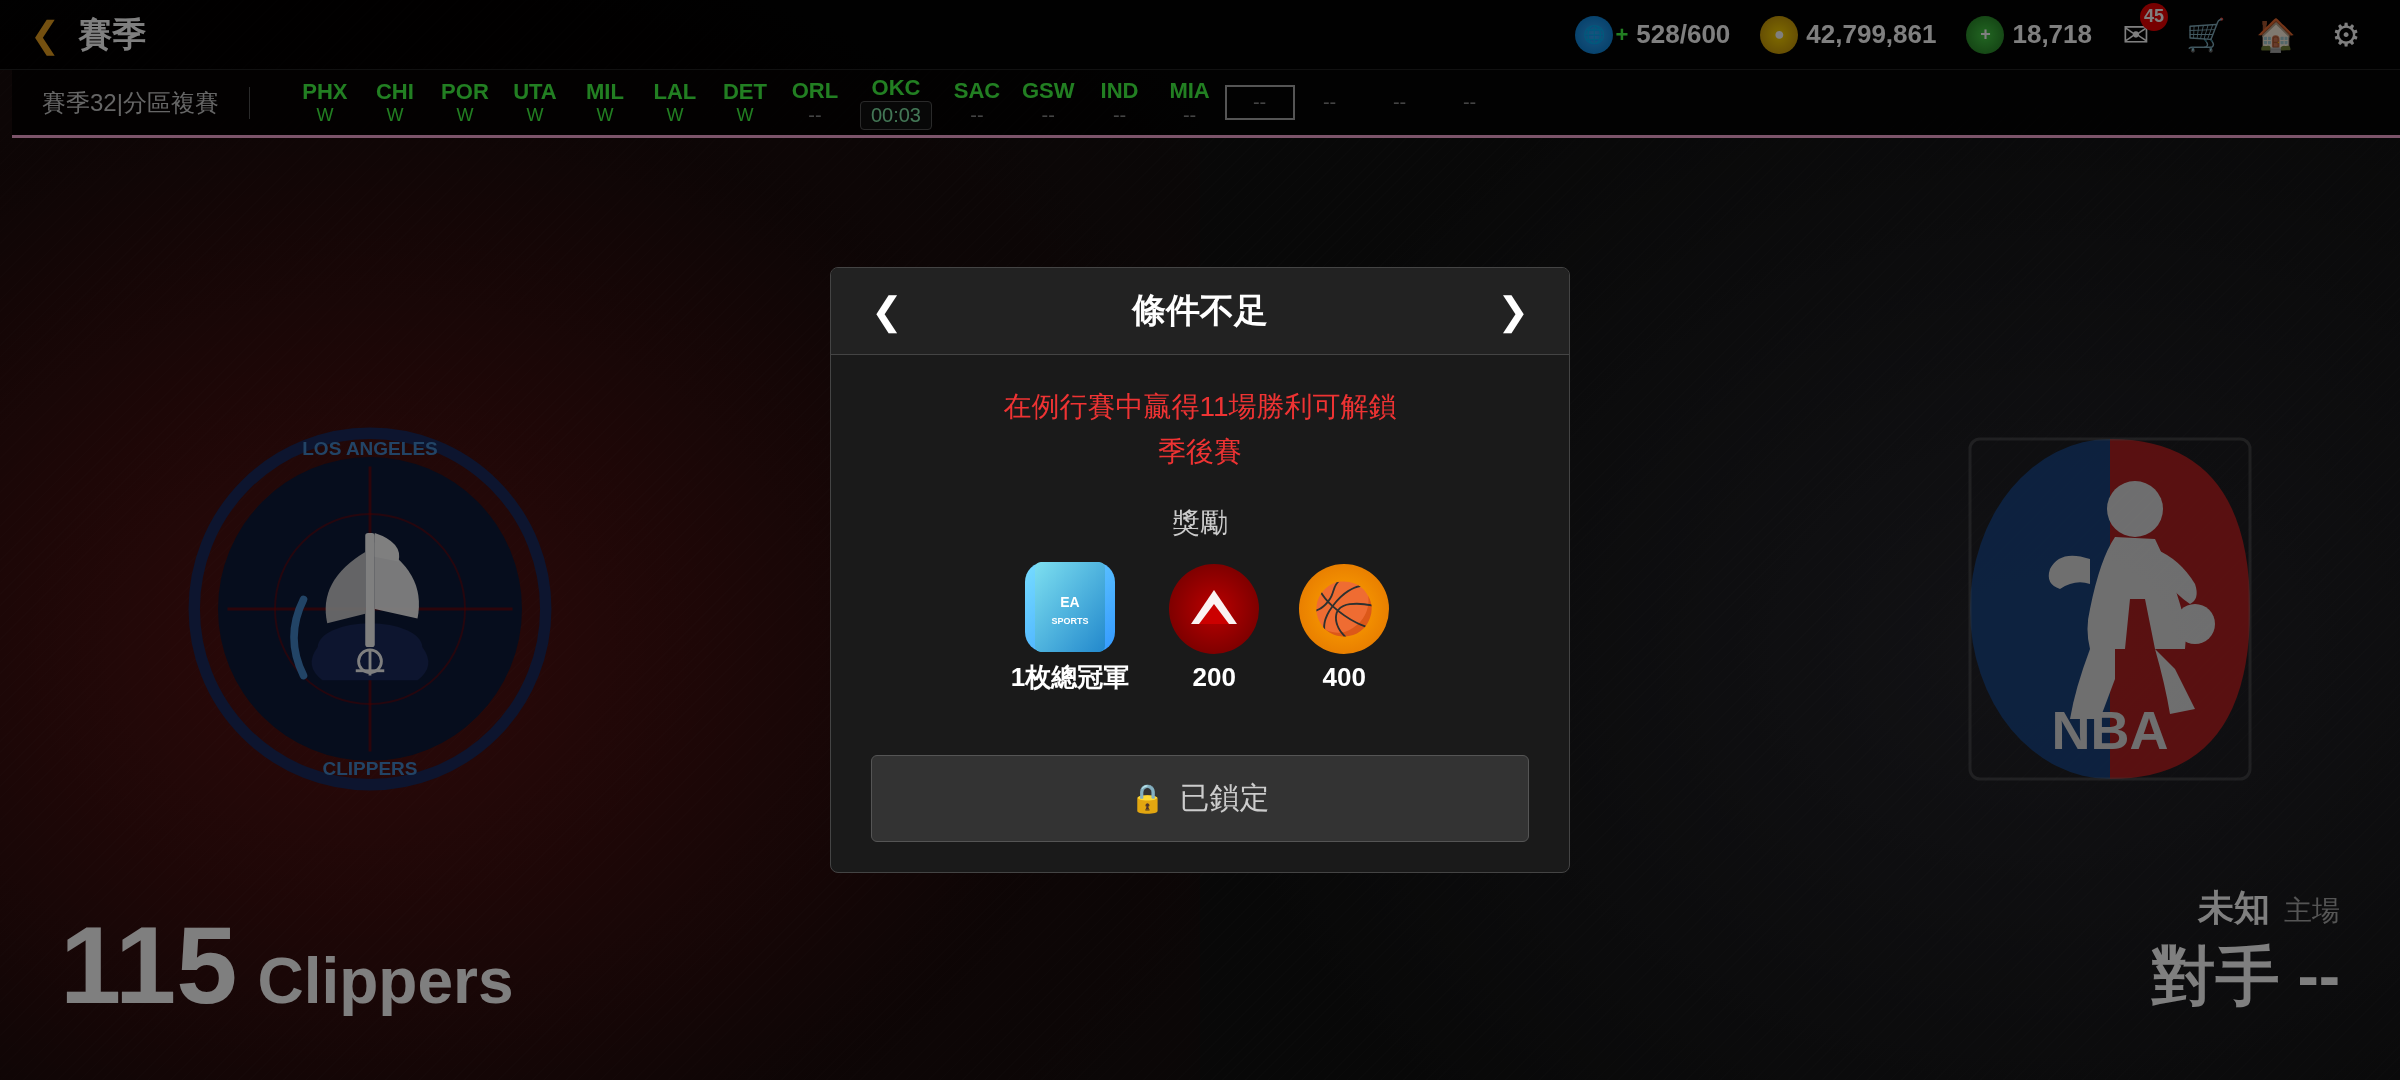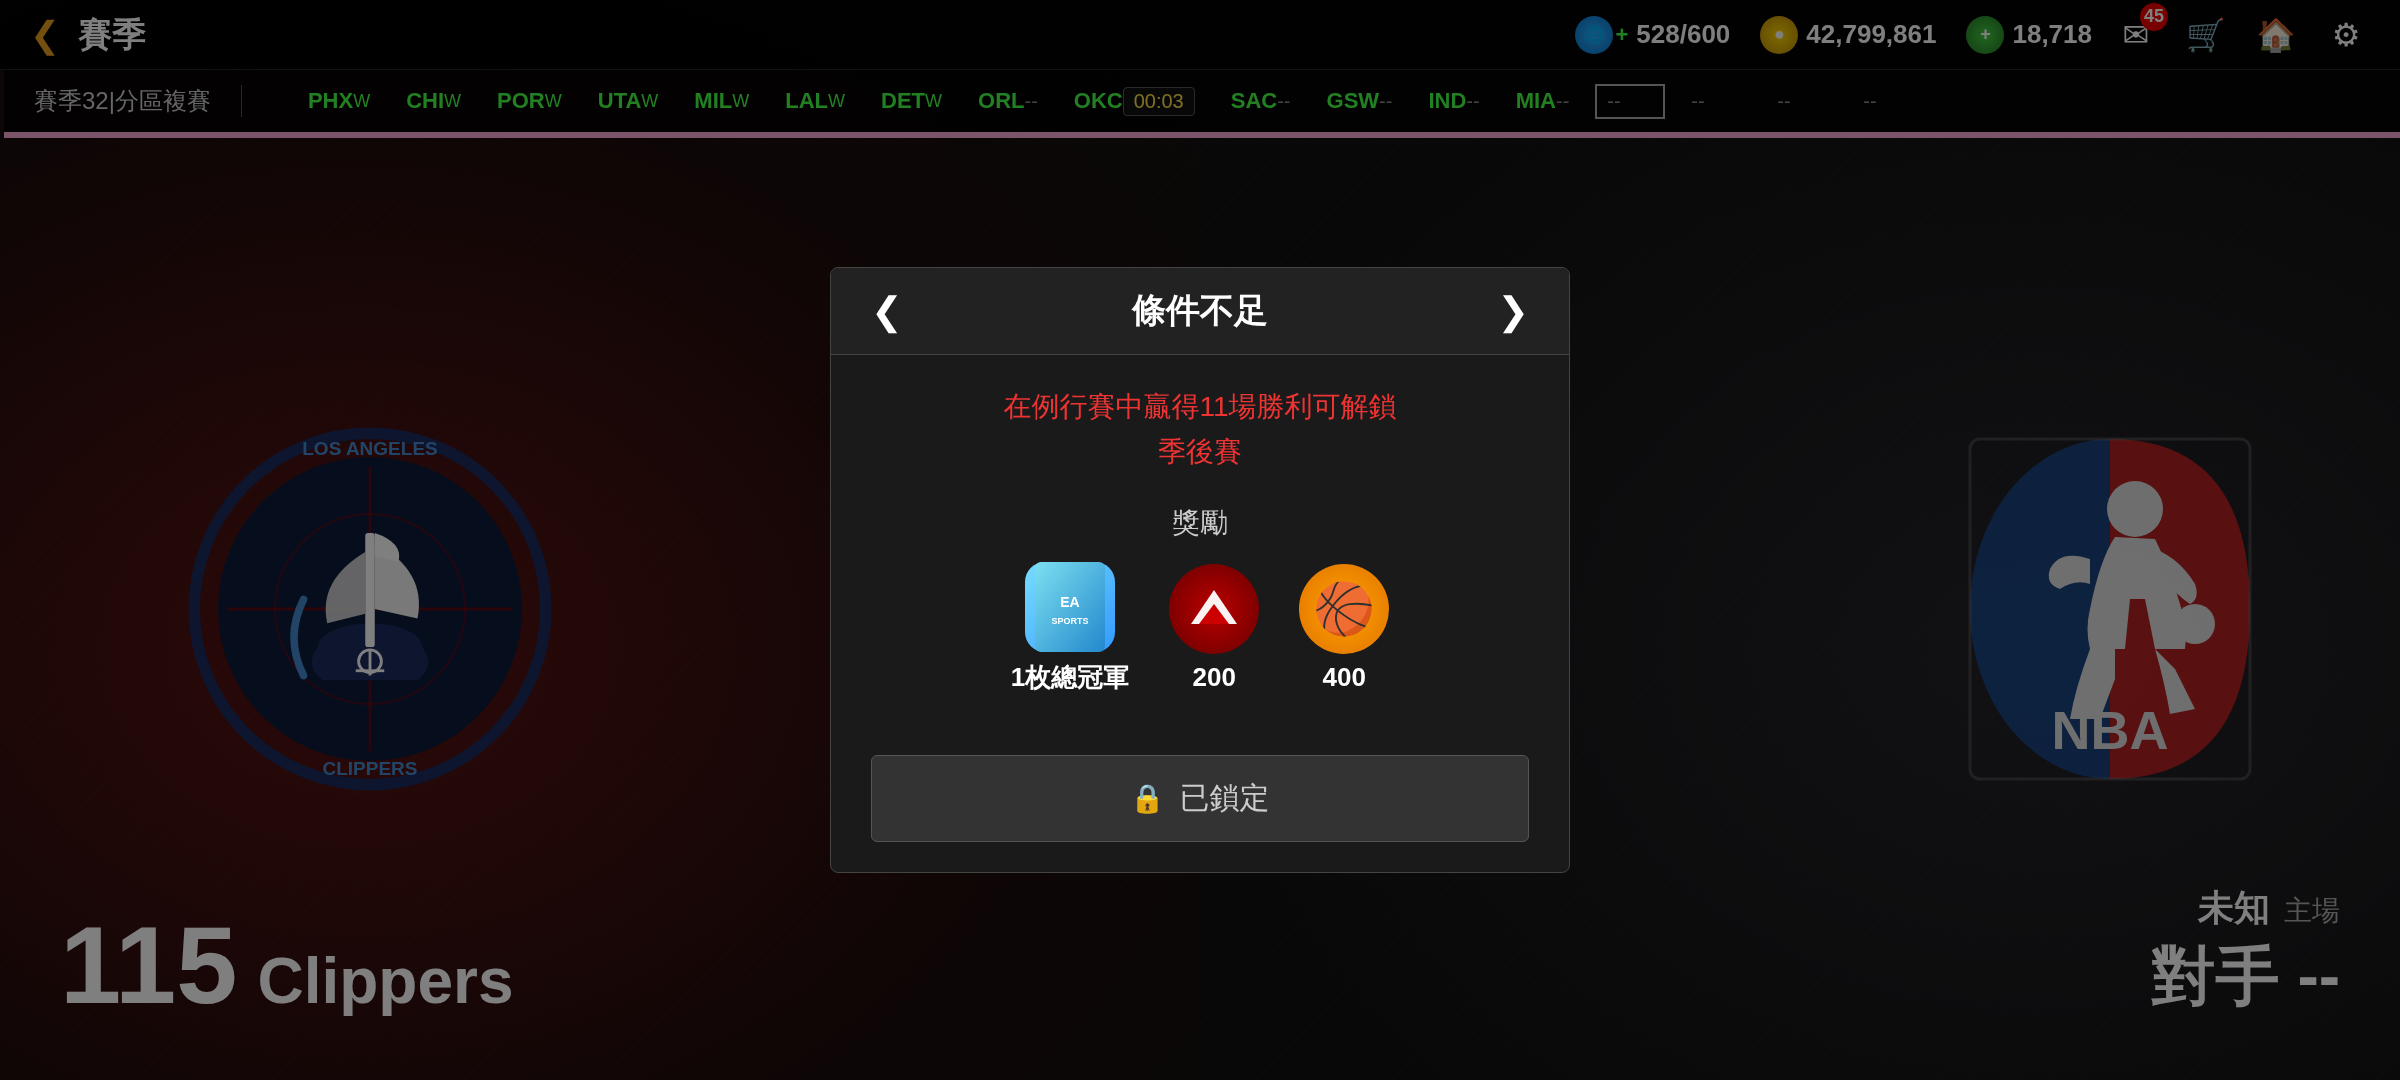--- a/index.html
+++ b/index.html
@@ -113,41 +113,41 @@
       color: #fff;
       font-size: 32px;
       position: relative;
       cursor: pointer;
       display: flex; align-items: center; justify-content: center;
     }
 
     
     .season-row {
       position: absolute;
-      top: 70px; left: 4px; right: 0;
+      top: 70px; left: 12px; right: 0;
       height: 68px;
       background: rgba(0,0,0,0.75);
       display: flex;
       align-items: center;
       padding: 0 30px;
       z-index: 90;
-      border-bottom: 6px solid #f9a8d4;
-      gap: 16px;
+      border-bottom: 3px solid #f9a8d4;
+      gap: 0;
     }
     .season-label {
       color: #ccc;
       font-size: 24px;
       margin-right: 40px;
       white-space: nowrap;
       border-right: 1px solid #555;
       padding-right: 30px;
     }
     .game-result {
       display: flex;
-      flex-direction: row;
+      flex-direction: column;
       align-items: center;
       min-width: 70px;
       padding: 4px 10px;
       cursor: pointer;
     }
     .game-result.active {
       border: 2px solid #aaa;
     }
     .game-team {
       color: #4f4;
@@ -160,21 +160,21 @@
     }
     .game-upcoming {
       color: #888;
       font-size: 20px;
     }
     .timer-box {
       background: #111;
       border: 1px solid #555;
       border-radius: 4px;
       padding: 2px 10px;
-      color: #fde047;
+      color: #86efac;
       font-size: 20px;
       min-width: 60px;
       text-align: center;
     }
 
     
     .left-team {
       position: absolute;
       left: 0;
       top: 138px;

